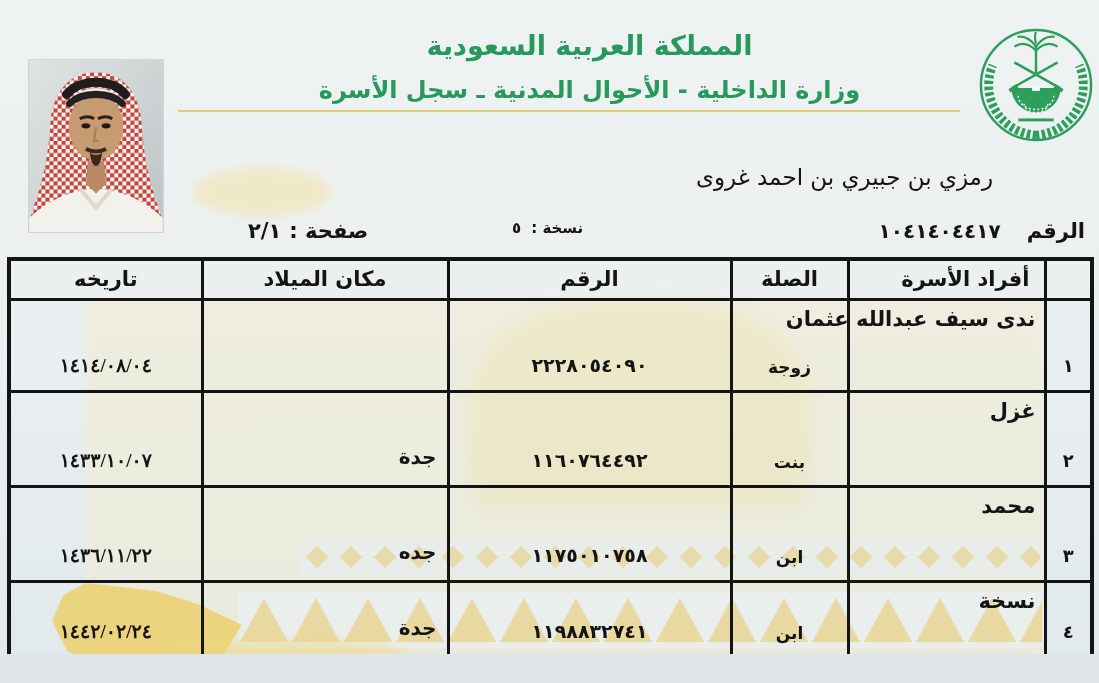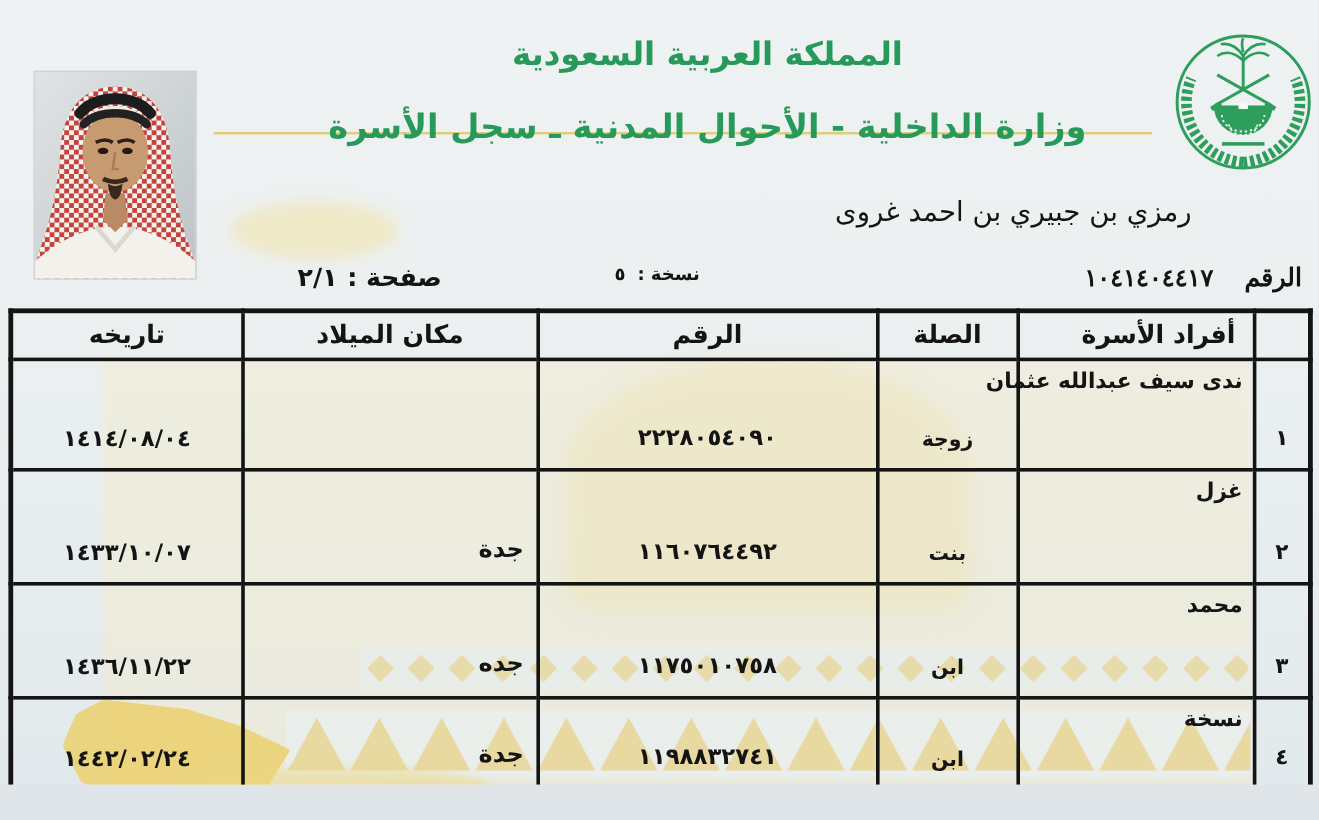--- a/index.html
+++ b/index.html
@@ -14,49 +14,49 @@
   .wm-arch{left:470px;top:300px;width:340px;height:210px;background:#f0dd9a;opacity:.30;filter:blur(9px);border-radius:45% 45% 10% 10%;}
   .wm-blob-top{left:192px;top:168px;width:140px;height:48px;background:#f1e3a4;opacity:.55;filter:blur(6px);border-radius:50%;}
   .wm-map{left:52px;top:583px;width:190px;height:100px;background:#ecd277;opacity:.92;filter:blur(1px);
     clip-path:polygon(18% 0,55% 8%,78% 22%,100% 42%,88% 78%,62% 100%,30% 92%,8% 68%,0 38%,6% 12%);}
   .wm-map2{left:150px;top:640px;width:260px;height:43px;background:#ecd67f;opacity:.5;filter:blur(4px);border-radius:40%;}
   .wm-strip{opacity:.5;}
   .gold-line{position:absolute;left:178px;top:110px;width:782px;height:2px;background:#dcc763;opacity:.85;z-index:1;}
   
   .titles{position:absolute;left:130px;right:50px;top:26px;text-align:center;z-index:2;}
   .title-country{font-size:27px;font-weight:bold;color:#27995a;line-height:40px;letter-spacing:0.5px;}
-  .title-ministry{font-size:28px;font-weight:bold;color:#27995a;line-height:40px;margin-top:20px;}
+  .title-ministry{font-size:24px;font-weight:bold;color:#27995a;line-height:40px;margin-top:4px;}
   .emblem{position:absolute;top:24px;left:977px;width:118px;height:120px;z-index:2;}
   .photo{position:absolute;top:59px;left:28px;width:134px;height:172px;z-index:2;border:1px solid #cfd3d4;background:#dadedf;}
   
   .holder-name{position:absolute;top:164px;right:106px;z-index:2;font-size:23px;font-weight:normal;}
   .info-line{position:absolute;top:219px;left:0;right:0;height:36px;z-index:2;font-weight:bold;}
-  .info-number{position:absolute;right:14px;top:0;font-size:21px;font-family:Liberation Serif, serif;}
+  .info-number{position:absolute;right:14px;top:0;font-size:21px;}
   .info-number .val{margin-right:26px;letter-spacing:2px;font-size:20px;}
   .info-copy{position:absolute;left:512px;top:0;font-size:15px;}
   .info-copy .val{margin-right:10px;}
   .info-page{position:absolute;left:248px;top:0;font-size:21px;}
   .info-page .val{margin-right:8px;}
   
   table.family{
     position:absolute;top:257px;left:7px;width:1083px;z-index:2;
     border-collapse:collapse;table-layout:fixed;direction:rtl;
     border:4px solid #141414;
   }
   table.family th,table.family td{border:3px solid #141414;background:transparent;overflow:visible;}
   tr.hdr{height:40px;}
   tr.hdr th{font-size:21px;font-weight:bold;text-align:center;padding:0;}
   tr.hdr th.h-member{text-align:right;padding-right:14px;}
   tr.r1{height:92px;} tr.r2{height:95px;} tr.r3{height:95px;} tr.r4{height:77px;}
   td.c-idx{vertical-align:bottom;text-align:center;font-size:18px;font-weight:bold;padding-bottom:14px;}
-  td.c-member{vertical-align:top;text-align:right;padding:6px 8px 0 0;font-size:18px;font-weight:bold;white-space:nowrap;}
+  td.c-member{vertical-align:top;text-align:right;padding:6px 8px 0 0;font-size:21px;font-weight:bold;white-space:nowrap;}
   td.c-relation{vertical-align:bottom;text-align:center;font-size:17px;font-weight:bold;padding-bottom:13px;}
   td.c-number{vertical-align:bottom;text-align:center;font-size:19px;font-weight:bold;letter-spacing:2px;padding-bottom:14px;}
   td.c-birth{vertical-align:bottom;text-align:right;font-size:20px;font-weight:bold;padding:0 10px 16px 0;margin-top:12px;}
-  td.c-date{vertical-align:bottom;text-align:center;font-size:19px;font-weight:bold;letter-spacing:1px;padding-bottom:13px;}
+  td.c-date{vertical-align:bottom;text-align:center;font-size:19px;font-weight:bold;letter-spacing:1px;padding-bottom:13px;font-family:Liberation Serif, serif;}
 </style>
 </head>
 <body>
 
 <div class="page">
 
   <div class="wm wm-paper"></div>
   <div class="wm wm-arch"></div>
   <div class="wm wm-blob-top"></div>
   <svg class="wm wm-strip" style="left:300px;top:540px;" width="740" height="36">

